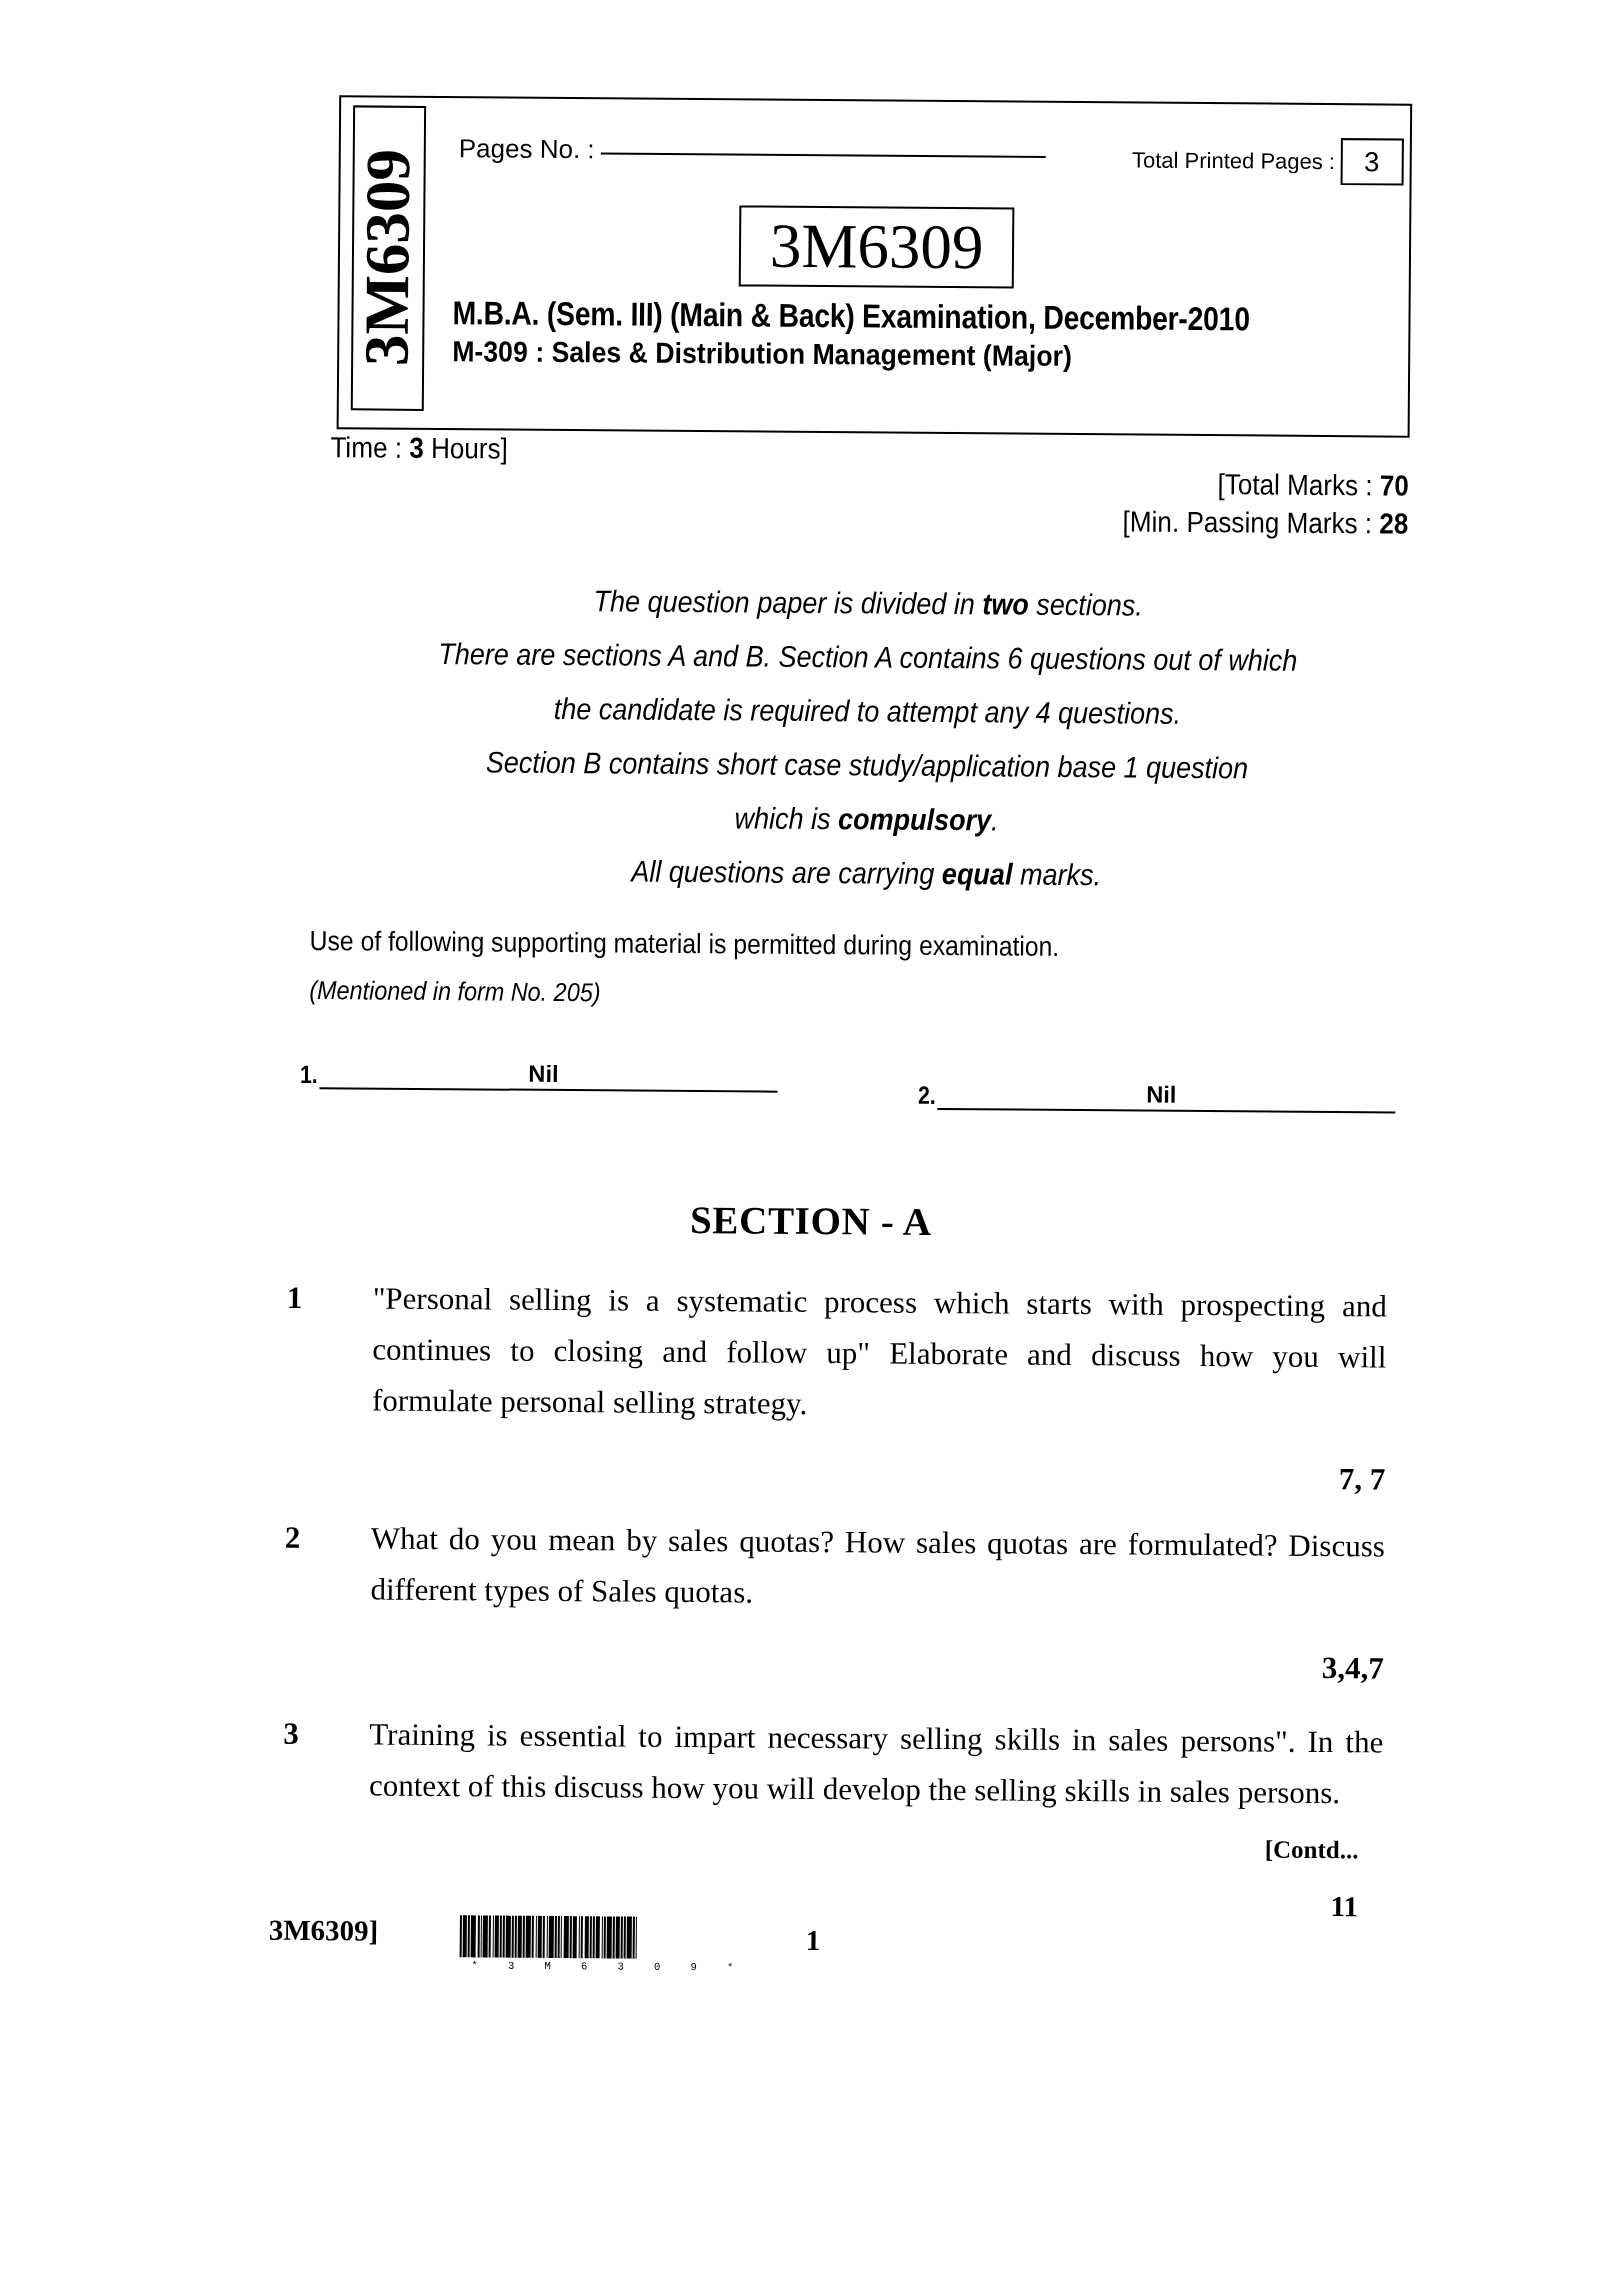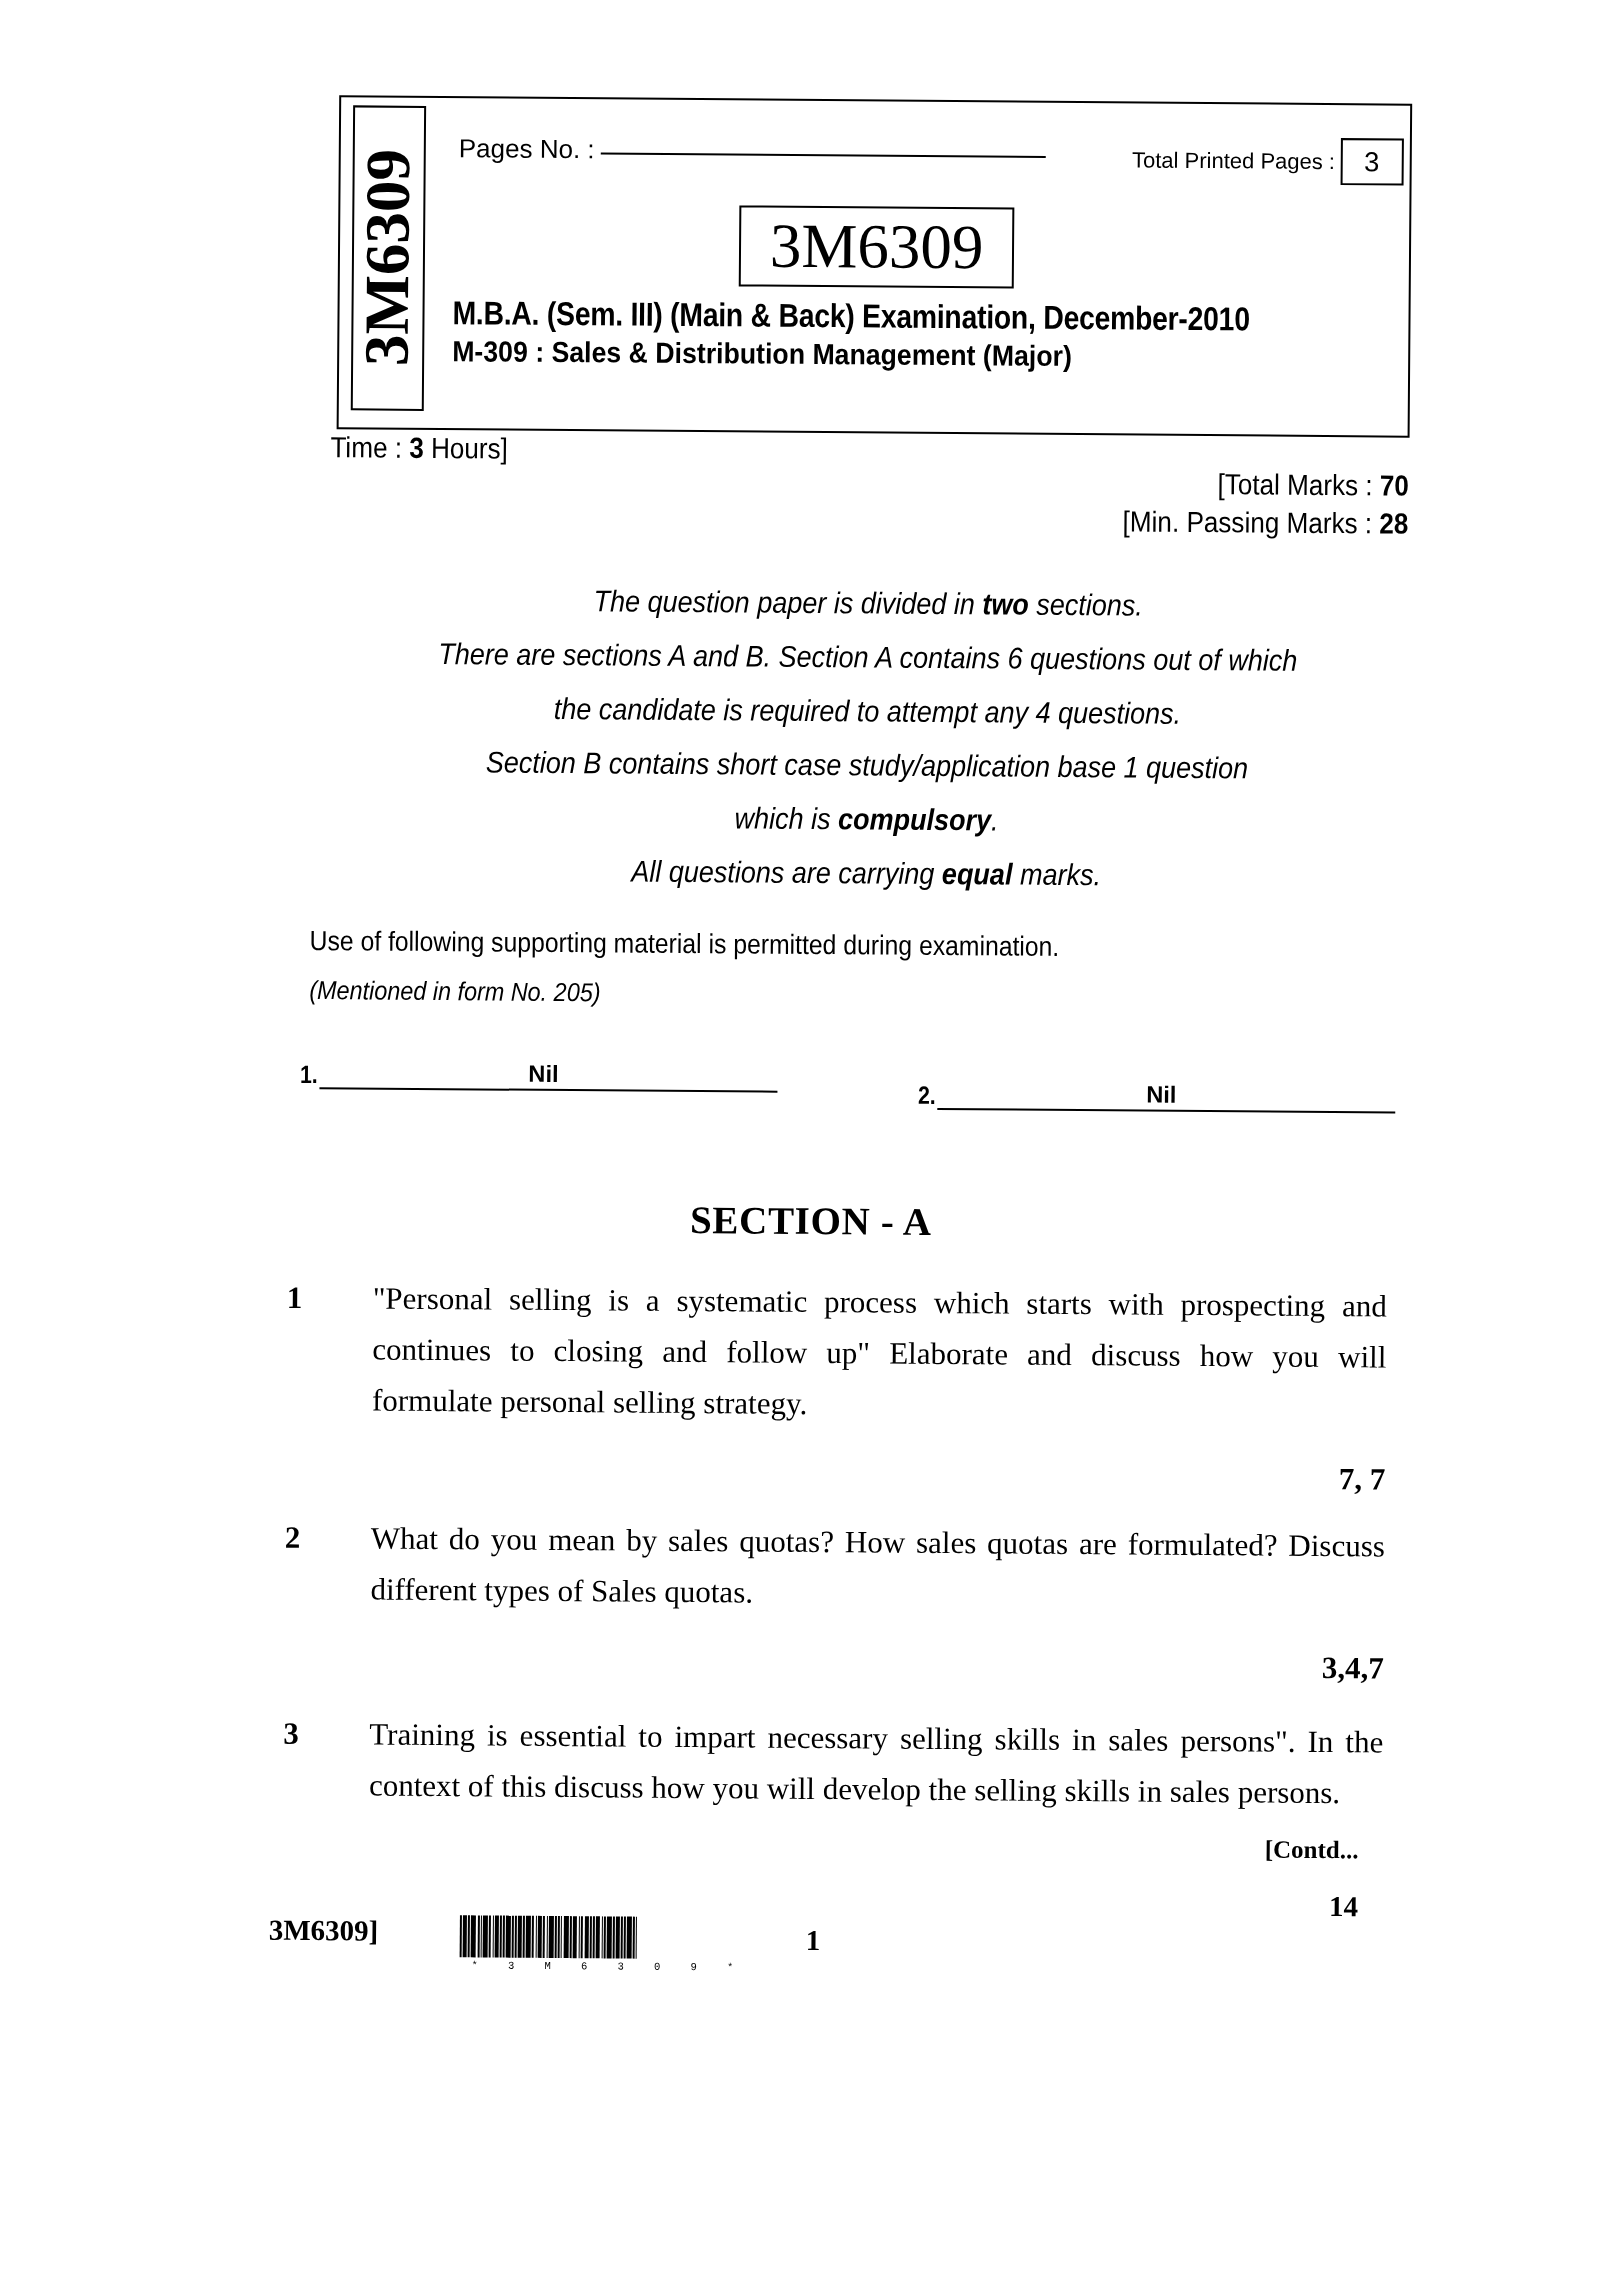--- a/index.html
+++ b/index.html
@@ -133,21 +133,21 @@
   <div class="question q2">
     <div class="qnum">2</div>
     <div class="qtext">What  do you mean by sales quotas? How sales quotas are formulated? Discuss different types of Sales quotas.</div>
     <div class="qmarks">3,4,7</div>
   </div>
 
   <div class="question q3">
     <div class="qnum">3</div>
     <div class="qtext">Training is essential to impart necessary selling skills in sales persons". In the context of this discuss how you will develop the selling skills in sales persons.</div>
   </div>
-  <div class="q3-marks">14</div>
+  <div class="q3-marks">11</div>
 
   <div class="footer-code">3M6309]</div>
   <div class="barcode">
     <i style="width:2px"></i>
       <i style="width:3.9px"></i>
       <i style="width:1.3px"></i>
       <i style="width:5.2px"></i>
       <i style="width:2px"></i>
       <i style="width:1.3px"></i>
       <i style="width:4.6px"></i>

